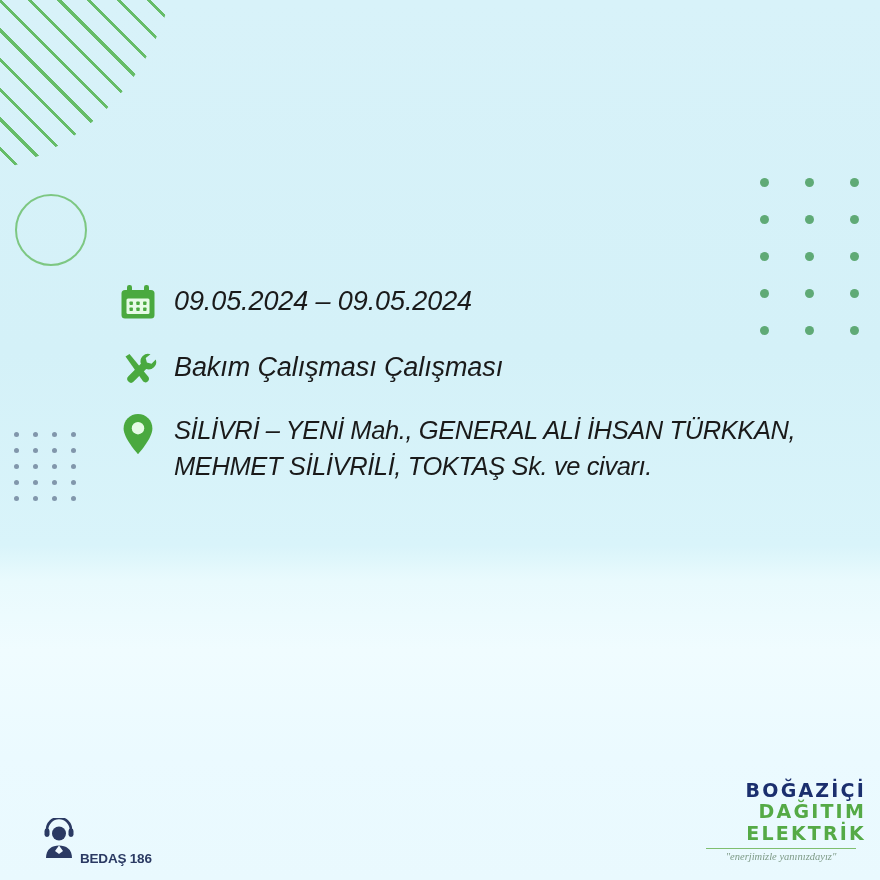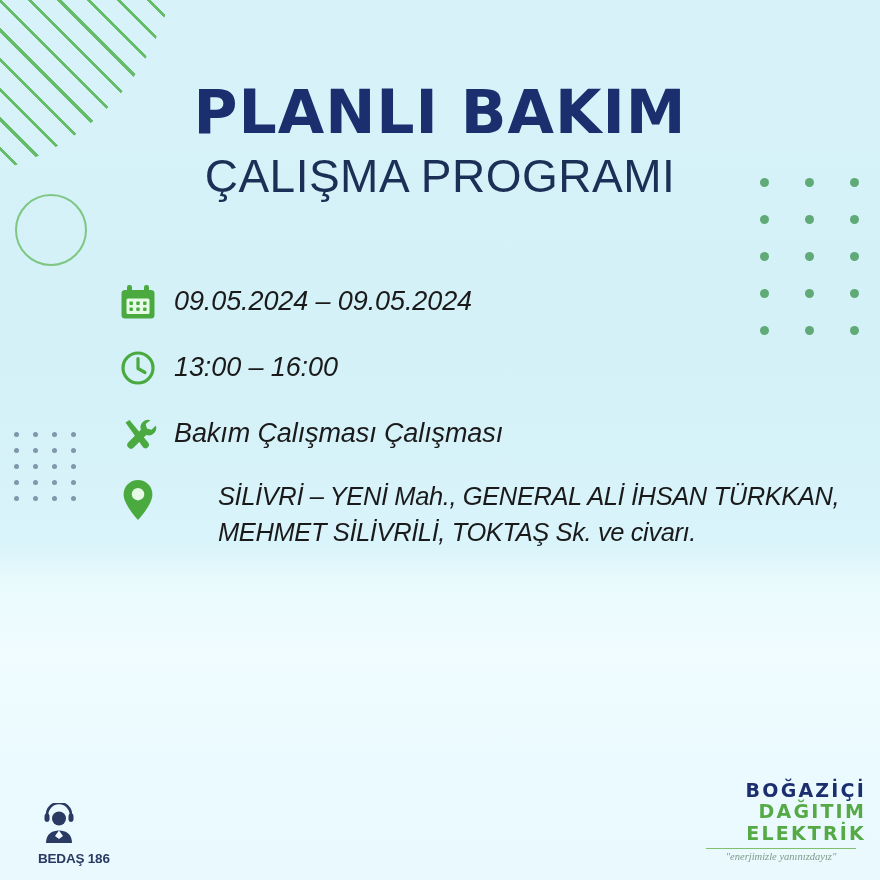--- a/index.html
+++ b/index.html
@@ -116,21 +116,21 @@
     position: absolute;
     left: 118px;
     top: 278px;
     width: 760px;
   }
   .row {
     display: flex;
     align-items: flex-start;
     margin-bottom: 18px;
   }
-  .row:last-child { margin-bottom: 16px; gap: 44px; }
+  .row:last-child { margin-bottom: 16px; }
 
   .row-icon {
     flex: 0 0 56px;
     width: 56px;
     height: 48px;
     display: flex;
     align-items: center;
     justify-content: flex-start;
   }
   .row-text {
@@ -161,22 +161,22 @@
   .contacts {
     position: absolute;
     left: 38px;
     bottom: 14px;
     display: flex;
     align-items: flex-end;
     gap: 30px;
   }
   .contact {
     display: flex;
-    flex-direction: column;
-    align-items: flex-start;
+    flex-direction: row;
+    align-items: flex-end;
     width: 96px;
   }
   .contact-icon {
     height: 46px;
     display: flex;
     align-items: flex-end;
     justify-content: center;
     margin-bottom: 6px;
   }
   .contact-label {
@@ -263,24 +263,20 @@
       <span class="dot" style="left: 0px; top: 48px;"></span>
       <span class="dot" style="left: 19px; top: 48px;"></span>
       <span class="dot" style="left: 38px; top: 48px;"></span>
       <span class="dot" style="left: 57px; top: 48px;"></span>
       <span class="dot" style="left: 0px; top: 64px;"></span>
       <span class="dot" style="left: 19px; top: 64px;"></span>
       <span class="dot" style="left: 38px; top: 64px;"></span>
       <span class="dot" style="left: 57px; top: 64px;"></span>
     </div>
 
-  <div class="header">
-    <h1 class="title-main">PLANLI BAKIM</h1>
-    <h2 class="title-sub">ÇALIŞMA PROGRAMI</h2>
-  </div>
 
   <div class="info">
 
     <div class="row">
       <div class="row-icon">
         <svg width="40" height="40" viewBox="0 0 40 40" aria-hidden="true">
           <rect x="9" y="3" width="5" height="10" rx="2.2" fill="#4aa93f"></rect>
           <rect x="26" y="3" width="5" height="10" rx="2.2" fill="#4aa93f"></rect>
           <rect x="3.5" y="8" width="33" height="28.5" rx="3.5" fill="#4aa93f"></rect>
           <rect x="8.5" y="16.5" width="23" height="15.5" rx="1.5" fill="#e6fbe6"></rect>
@@ -290,29 +286,20 @@
             <rect x="25.1" y="19.5" width="3.4" height="3.4" rx=".7"></rect>
             <rect x="11.5" y="25.6" width="3.4" height="3.4" rx=".7"></rect>
             <rect x="18.3" y="25.6" width="3.4" height="3.4" rx=".7"></rect>
             <rect x="25.1" y="25.6" width="3.4" height="3.4" rx=".7"></rect>
           </g>
         </svg>
       </div>
       <div class="row-text">09.05.2024 – 09.05.2024</div>
     </div>
 
-    <div class="row">
-      <div class="row-icon">
-        <svg width="40" height="40" viewBox="0 0 40 40" aria-hidden="true">
-          <circle cx="20" cy="20" r="15" fill="none" stroke="#4aa93f" stroke-width="3.2"></circle>
-          <path d="M20 10.5 L20 20.5 L27 24.5" fill="none" stroke="#4aa93f" stroke-width="3.2" stroke-linecap="round" stroke-linejoin="round"></path>
-        </svg>
-      </div>
-      <div class="row-text">13:00 – 16:00</div>
-    </div>
 
     <div class="row">
       <div class="row-icon">
         <svg width="40" height="40" viewBox="0 0 40 40" aria-hidden="true">
 
           <path d="M7.5 8.5 L11.5 6 L30.5 29 a3.6 3.6 0 0 1 -5.3 4.6 Z" fill="#4aa93f" transform="rotate(0 20 20)"></path>
 
           <path d="M32.5 6.2 a7.6 7.6 0 0 0 -9.6 9.6 L10.4 28.3 a3.7 3.7 0 0 0 5.3 5.3 L28.2 21.1
                    a7.6 7.6 0 0 0 9.6 -9.6 l-4.3 4.3 -4.6 -1.2 -1.2 -4.6 Z" fill="#4aa93f"></path>
         </svg>

